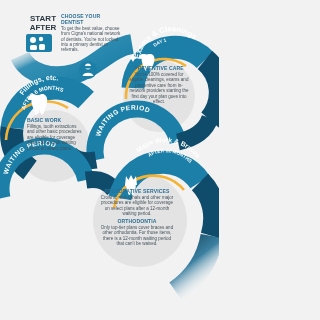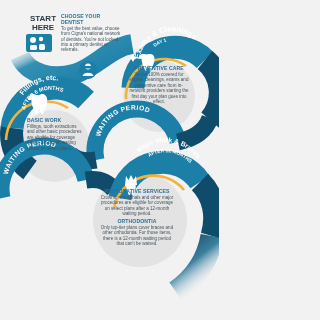--- a/index.html
+++ b/index.html
@@ -155,21 +155,21 @@
     </g>
 
     <g>
       <path d="M126 176 l2.4 4 2.6-5 2.6 5 2.4-4 1 9 h-12 z" fill="#ffffff"></path>
       <path d="M125 186 c0-2.6 2-3.4 3.6-2.8 1.3 .5 2.4 .5 3.6 0 1.7-.6 3.6 .2 3.6 2.8 0 3.6-1.4 5-2 7.6 -.5 2-1.8 2-2.2-.2 l-.6-2.8 -.6 2.8 c-.4 2.2-1.7 2.2-2.2 .2 -.6-2.6-2-4-2-7.6 z" fill="#ffffff"></path>
     </g>
   </svg>
 
   <div class="txt" id="start-here">
     <div>START</div>
-    <div>HERE</div>
+    <div>AFTER</div>
   </div>
 
   <div class="txt" id="choose-block">
     <div class="hd">CHOOSE YOUR DENTIST</div>
     <div class="bd">To get the best value, choose from Cigna's national network of dentists. You're not locked into a primary dentist or referrals.</div>
   </div>
 
   <div class="txt" id="preventive-block">
     <div class="hd">PREVENTIVE CARE</div>
     <div class="bd">You're 100% covered for eligible cleanings, exams and preventive care from in-network providers starting the first day your plan goes into effect.</div>

